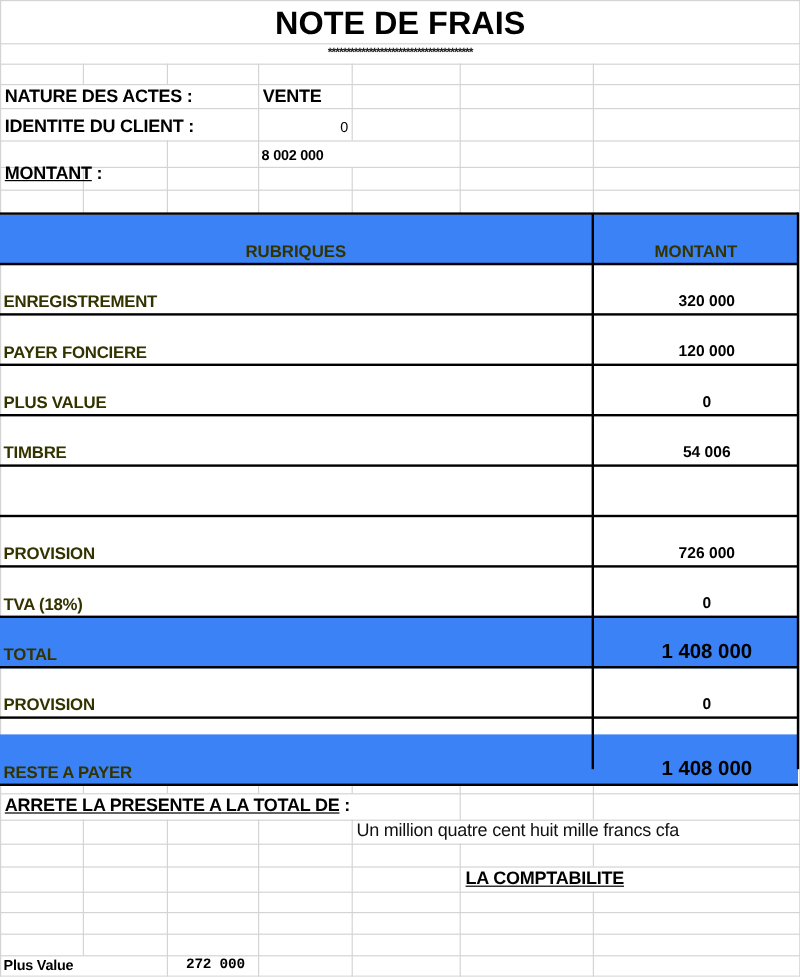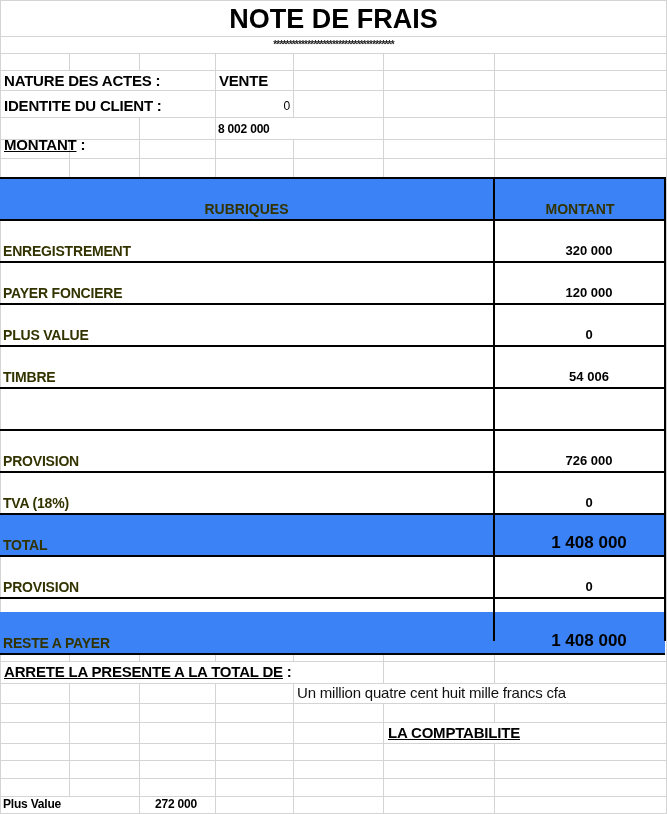--- a/index.html
+++ b/index.html
@@ -146,14 +146,14 @@
   <div class="ttop"></div>
   <div class="tdiv"></div>
   <div class="tright"></div>
 </div>
 
 <div>
   <div class="cell" style="left:4px;top:663px;font-size:15px;"><span class="u">ARRETE LA PRESENTE A LA TOTAL DE</span><span> :</span></div>
   <div class="cell" style="left:297px;top:684px;font-size:15px;font-weight:normal;color:#111;">Un million quatre cent huit mille francs cfa</div>
   <div class="cell u" style="left:388px;top:724px;font-size:15px;text-decoration:underline;">LA COMPTABILITE</div>
   <div class="cell" style="left:3px;top:797px;font-size:12px;">Plus Value</div>
-  <div class="cell" style="left:155px;top:797px;font-size:12px;">272 000</div>
+  <div class="cell" style="left:155px;top:797px;font-size:12px;font-family:Liberation Mono, monospace;">272 000</div>
 </div>
 
 </body></html>

